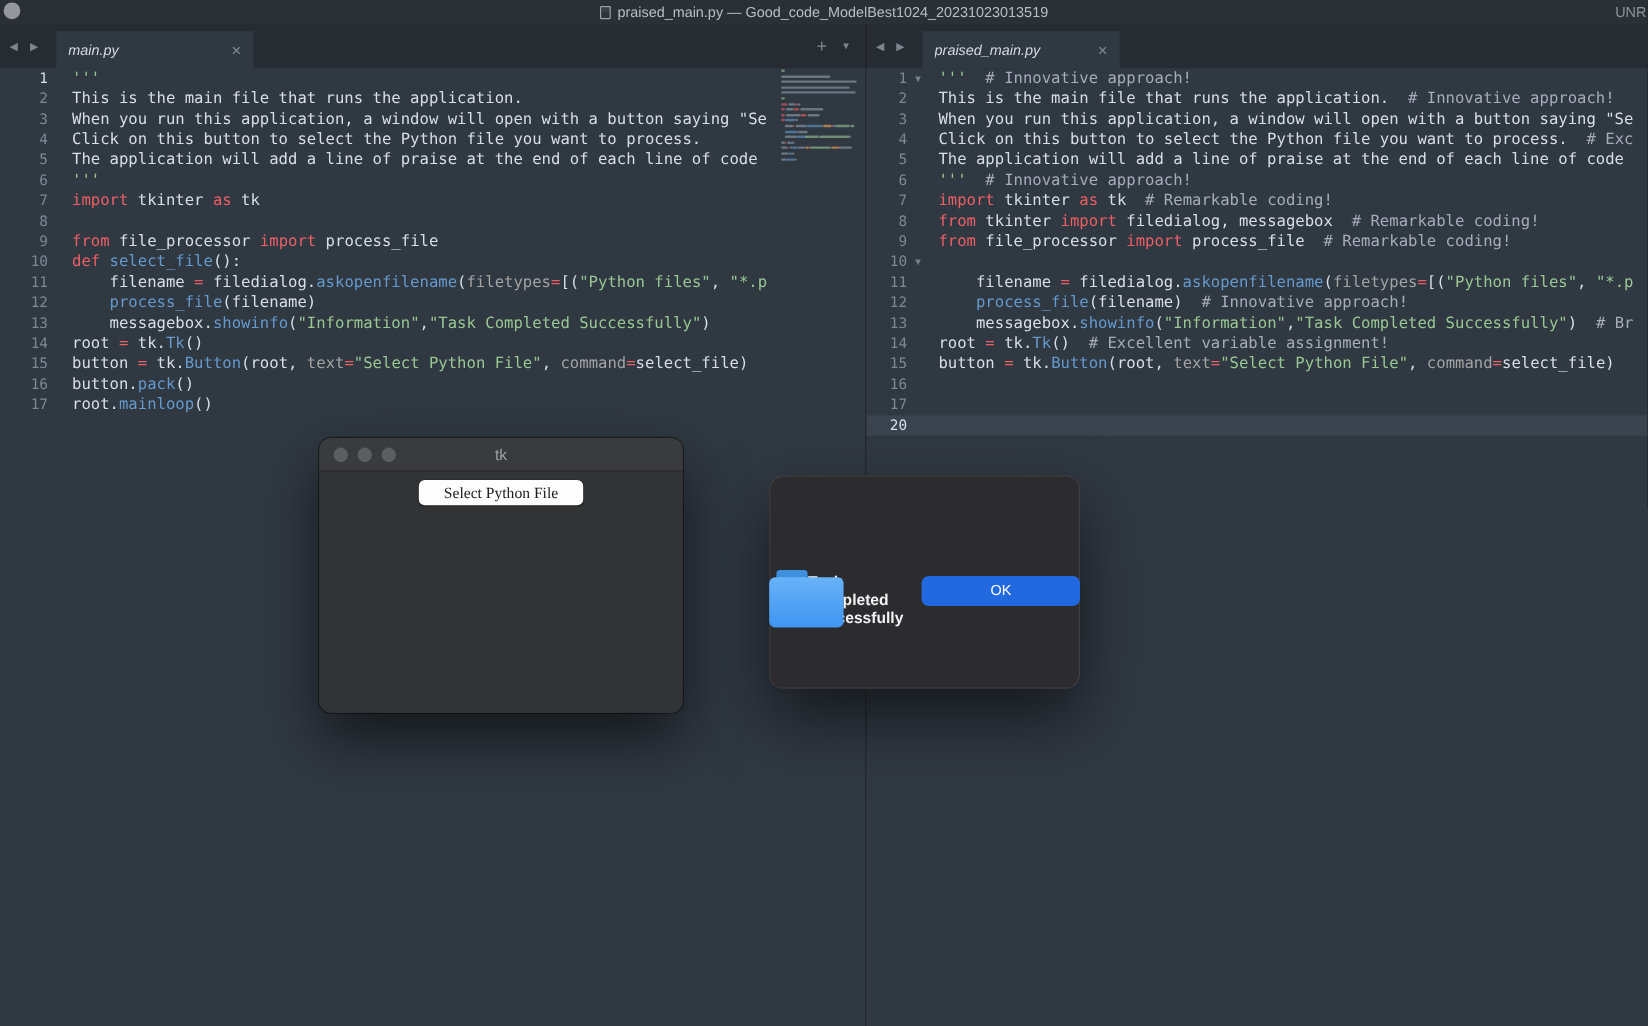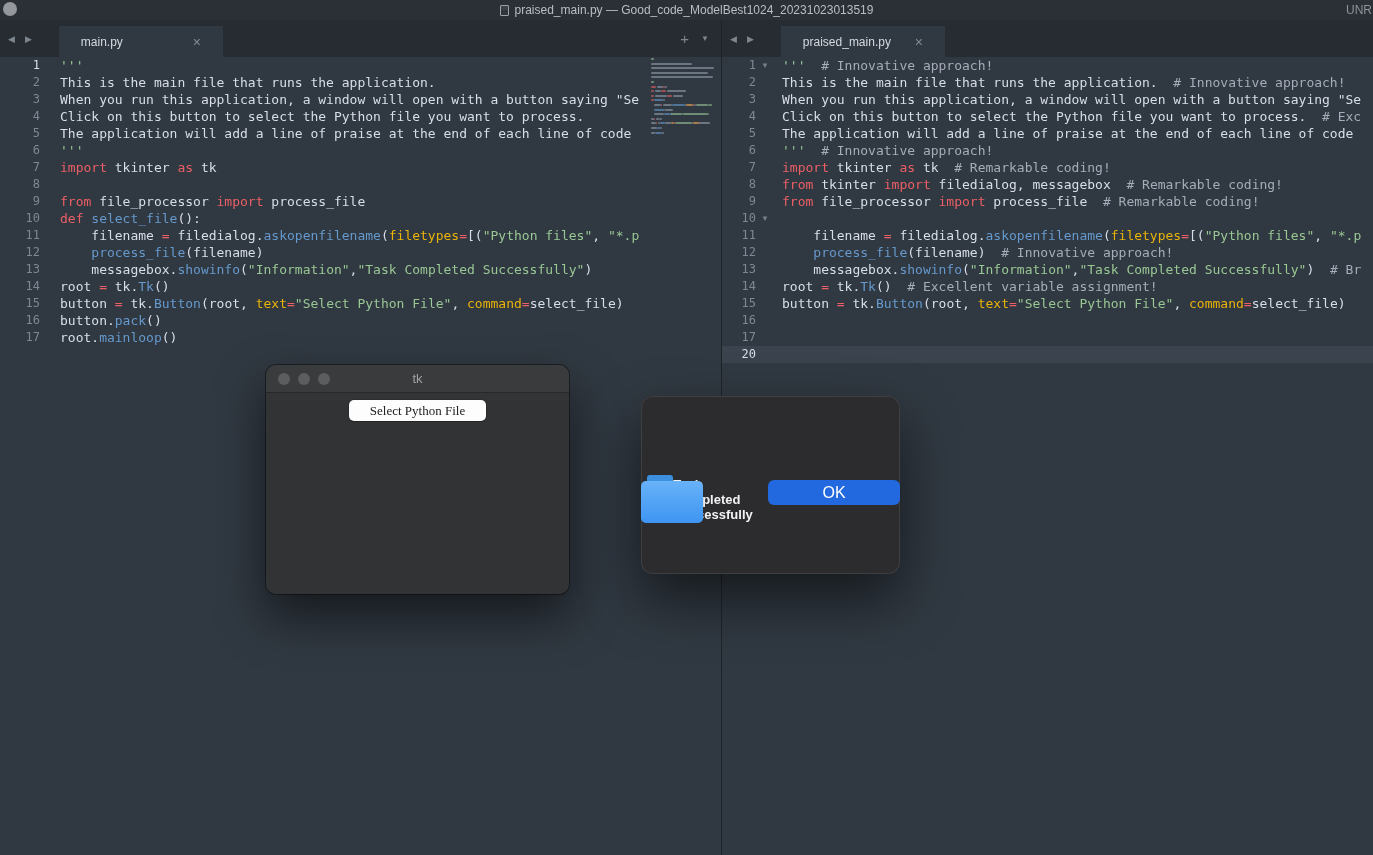--- a/index.html
+++ b/index.html
@@ -34,21 +34,21 @@
 
   
   .tabrow { position:absolute; top:20px; left:0; right:0; height:37px; display:flex; }
   .tabstrip { display:flex; align-items:flex-end; background:#272c33; height:37px; }
   .strip-left { width:721px; }
   .strip-right { flex:1; border-left:1px solid #1e2227; }
   .nav { align-self:center; color:#7d868f; font-size:9px; margin:0 5px; cursor:default; }
   .nav.first { margin-left:8px; }
   .tab {
     height:31px; width:164px; background:#303841; display:flex; align-items:center;
-    padding:0 22px; margin-left:22px; color:#d5dae0; font-size:12px;
+    padding:0 10px; margin-left:10px; color:#d5dae0; font-size:12px;font-style:italic;
   }
   .tab-label { flex:1; white-space:nowrap; overflow:hidden; }
   .tab-close { color:#828b94; font-size:14px; line-height:14px; padding-left:6px; }
   .strip-spacer { flex:1; }
   .newtab { align-self:center; color:#7d868f; font-size:15px; margin-right:12px; }
   .overflow { align-self:center; color:#7d868f; font-size:8px; margin-right:12px; }
 
   
   .editors { position:absolute; top:57px; left:0; right:0; bottom:0; display:flex; }
   .pane { position:relative; overflow:hidden; background:#303841; }
@@ -68,21 +68,21 @@
   .pane-right .gutter { width:34px; }
   .pane-right .fold { width:26px; }
   .fold { flex:none; font-size:8px; line-height:17px; color:#75808c; padding-left:5px; }
   .code { font:13px/17px "DejaVu Sans Mono", monospace; white-space:pre; color:#d8dee9; }
 
   .tok-p  { color:#d8dee9; }
   .tok-s  { color:#99c794; }
   .tok-k  { color:#ec5f66; }
   .tok-kd { color:#ec5f66; }
   .tok-f  { color:#6699cc; }
-  .tok-o  { color:#eab308; }
+  .tok-o  { color:#a3a3a3; }
   .tok-c  { color:#a6acb9; }
 
   
   .minimap { position:absolute; top:1px; right:2px; width:68px; z-index:3; }
   .mm-row { height:2px; margin-bottom:2.6px; white-space:nowrap; font-size:0; }
   .mm-bar { display:inline-block; height:2px; border-radius:1px; opacity:.6; vertical-align:top; }
   .mm-p  { background:#93a0ad; }
   .mm-s  { background:#99c794; }
   .mm-k  { background:#ec5f66; }
   .mm-kd { background:#ec5f66; }
@@ -124,21 +124,21 @@
   .folder-tab {
     position:absolute; top:0; left:6px; width:26px; height:12px;
     border-radius:3px 3px 0 0;
   }
   .folder-front {
     position:absolute; top:6px; left:0; width:62px; height:42px; border-radius:5px;
   }
   .dialog-msg { margin-top:29px; color:#f2f2f4; font-size:13px; font-weight:bold; }
   .dialog-ok {
     margin-top:15px; width:253px; height:25px; border-radius:6px;
-    color:#ffffff; font-size:16px; text-align:center; line-height:25px;
+    color:#ffffff; font-size:12px; text-align:center; line-height:25px;
   }
 </style>
 </head>
 <body>
 
 <div class="app">
 
   <div class="titlebar">
     <span class="tl-circle"></span>
     <div class="tb-title">

